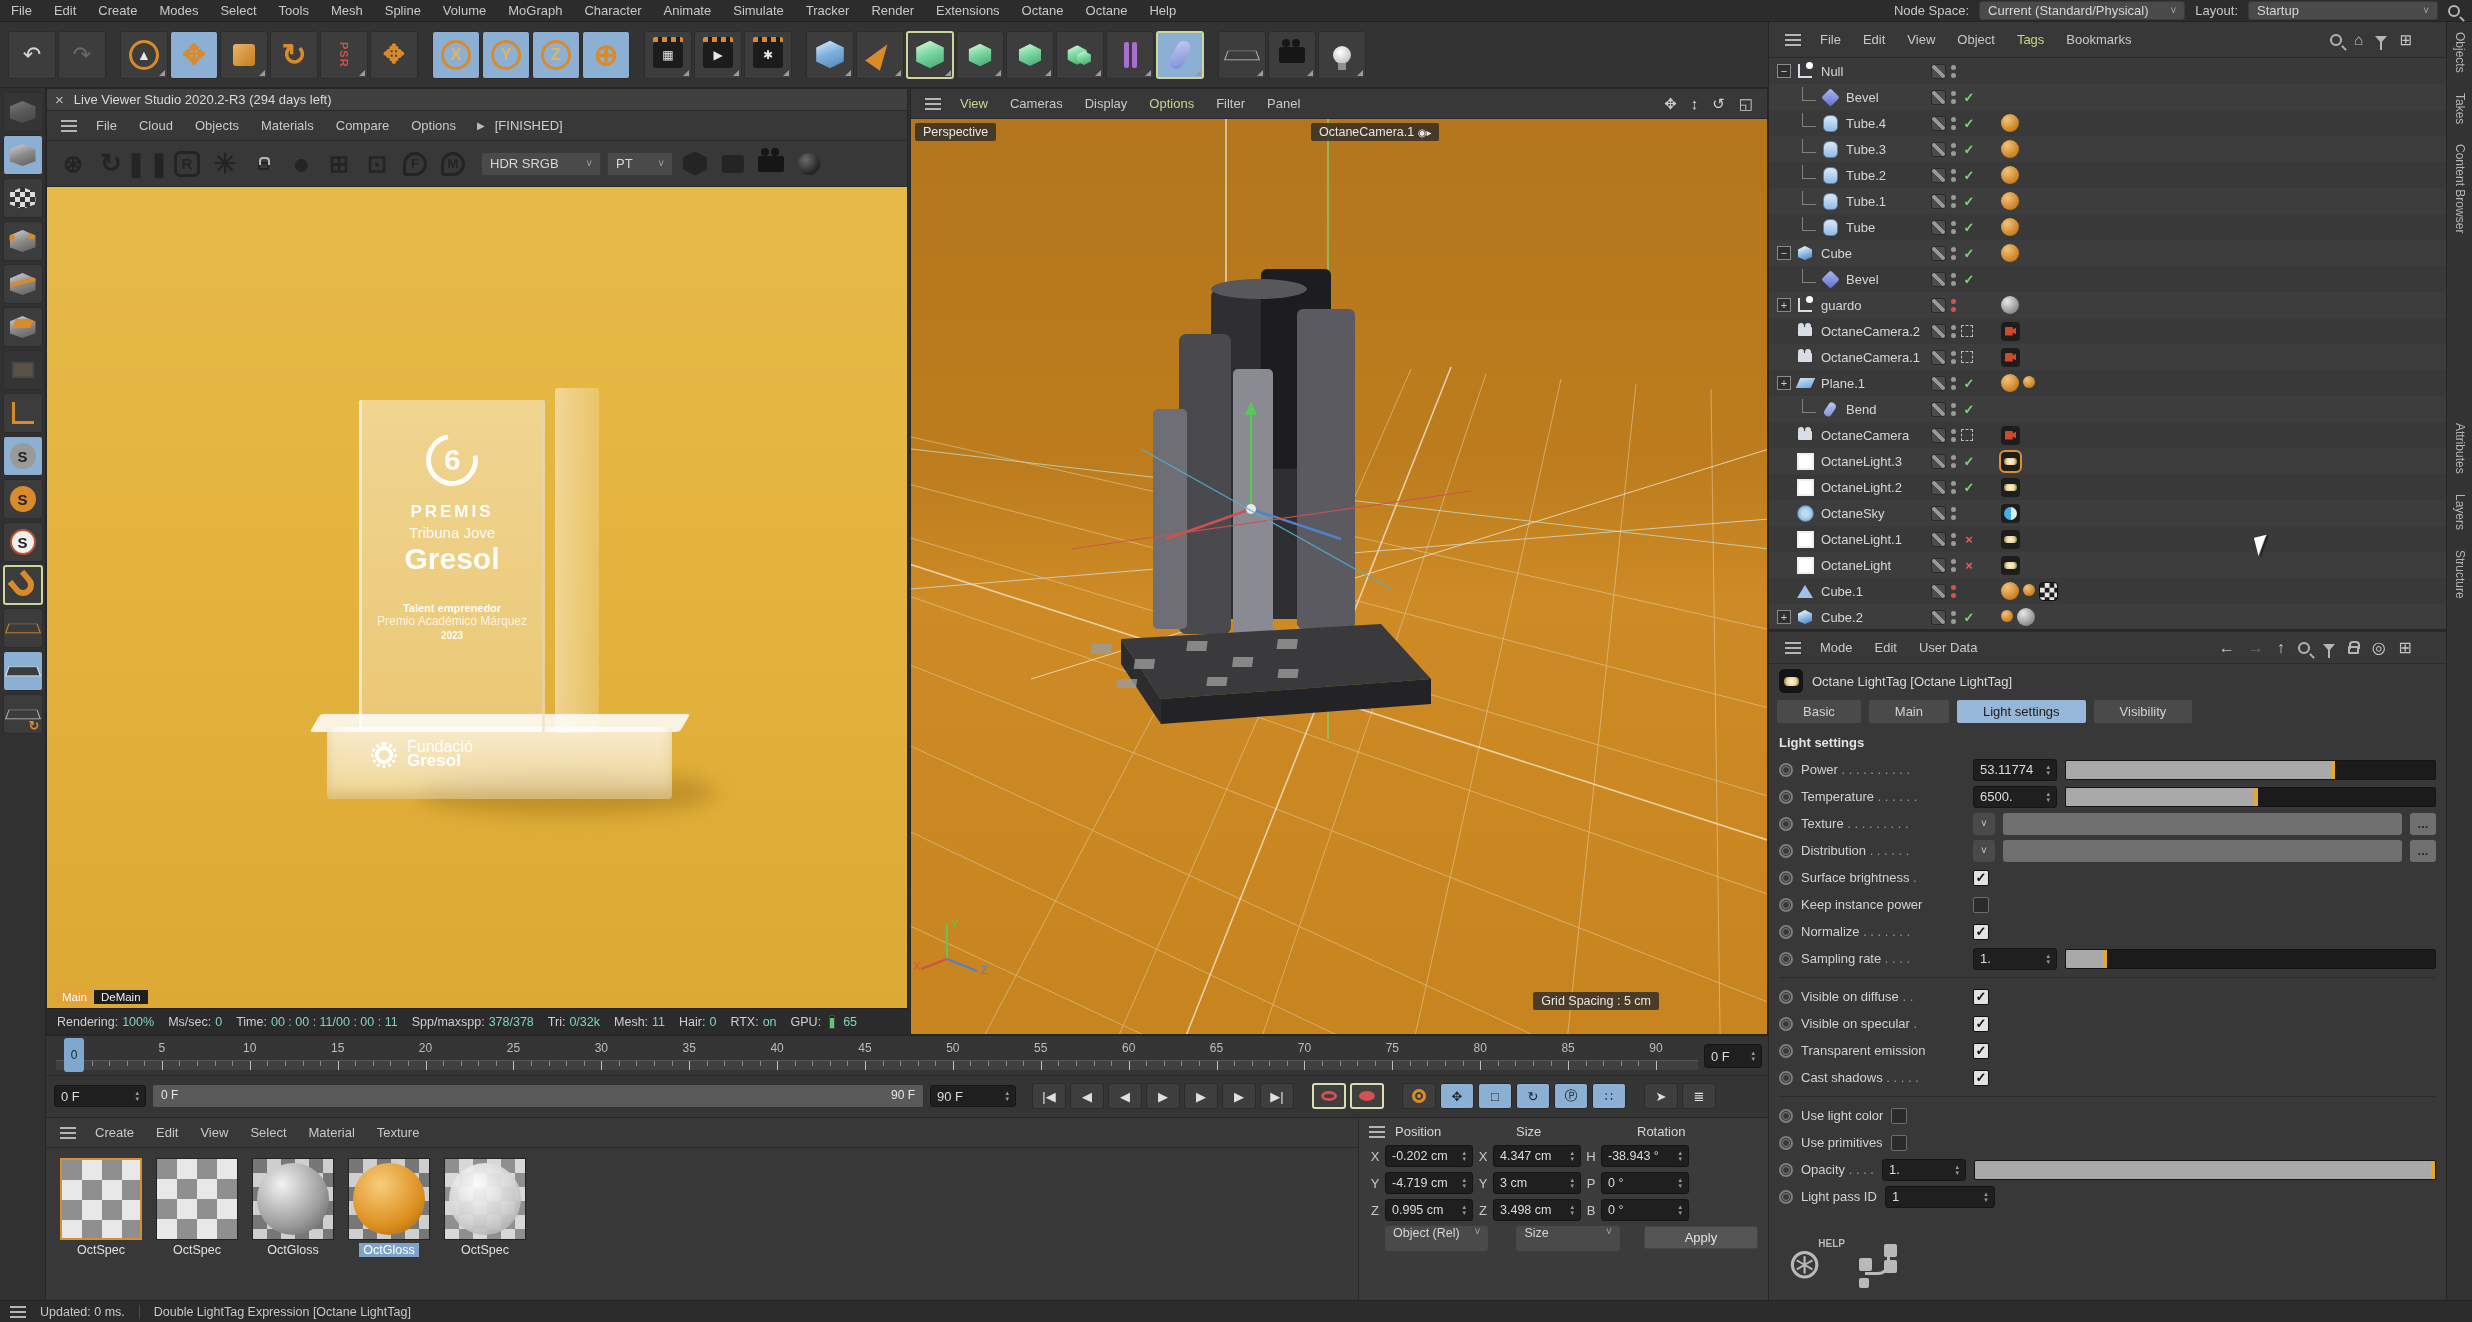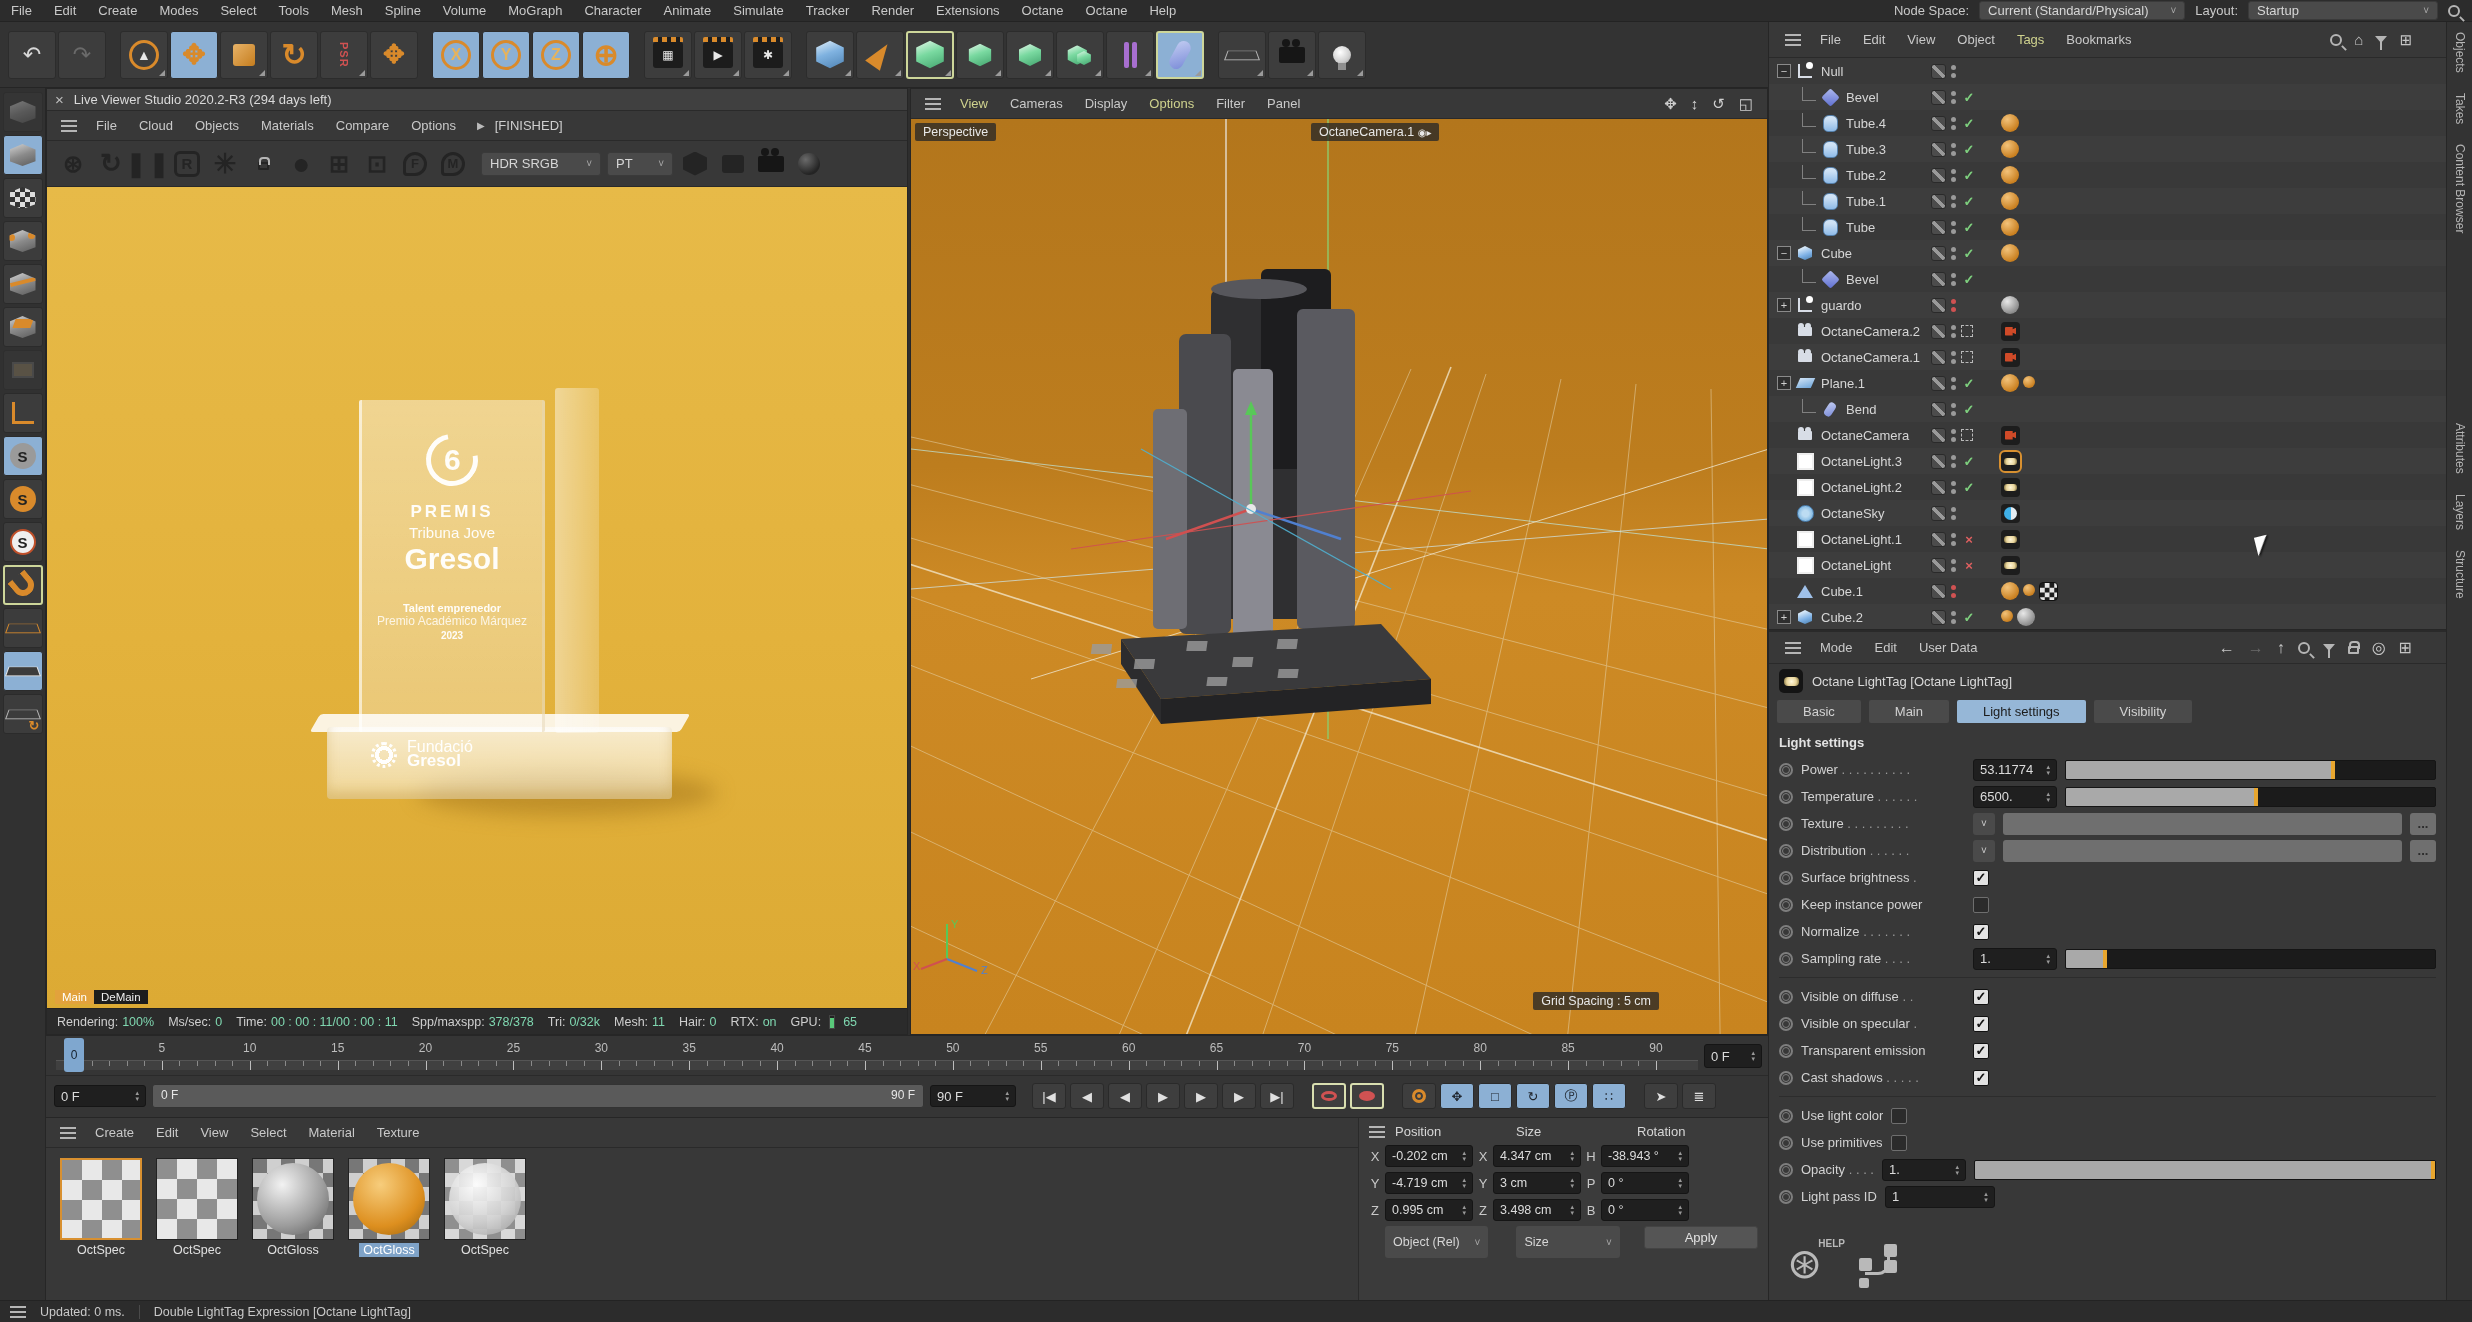--- a/index.html
+++ b/index.html
@@ -242,21 +242,21 @@
   .mat .mlabel.sel { background:#7fa3c8; color:#fff; }
 
   
   #coords { left:1358px; top:1117px; width:410px; height:183px; background:#3b3b3b; border-top:1px solid #262626; border-left:1px solid #2a2a2a; padding:6px 10px; }
   #coords-head { display:flex; align-items:center; color:#d6d6d6; margin-bottom:6px; }
   #coords-head .h { width:126px; }
   .crow { display:flex; align-items:center; gap:4px; margin-bottom:5px; }
   .crow .ax { width:12px; color:#c9c9c9; text-align:center; }
   .crow .num { width:88px; font-size:12.5px; }
   #coords-foot { display:flex; gap:14px; margin-top:4px; }
-  .cfoot-dd { width:108px; height:25px; background:#4a4a4a; border-radius:3px; display:flex; align-items:center; padding:16px 8px; color:#d6d6d6; font-size:12.5px; }
+  .cfoot-dd { width:108px; height:25px; background:#4a4a4a; border-radius:3px; display:flex; padding:0 8px; color:#d6d6d6; font-size:12.5px; }
   .cfoot-dd span:last-child { margin-left:auto; font-size:10px; }
   #apply-btn { width:120px; height:23px; background:#555; border:1px solid #444; border-radius:3px; color:#e2e2e2; display:flex; align-items:center; justify-content:center; }
 
   
   #statusbar { left:0; top:1300px; width:2472px; height:22px; background:#2c2c2c; border-top:1px solid #232323; display:flex; align-items:center; gap:14px; padding-left:10px; color:#c9c9c9; font-size:12.5px; }
   #statusbar .sep { width:1px; height:14px; background:#4a4a4a; }
 
   
   .ti { width:18px; height:18px; margin-right:7px; flex:none; position:relative; display:flex; align-items:center; justify-content:center; }
   .ti-null::before { content:''; width:12px; height:12px; border-left:2px solid #d8dde6; border-bottom:2px solid #d8dde6; }

